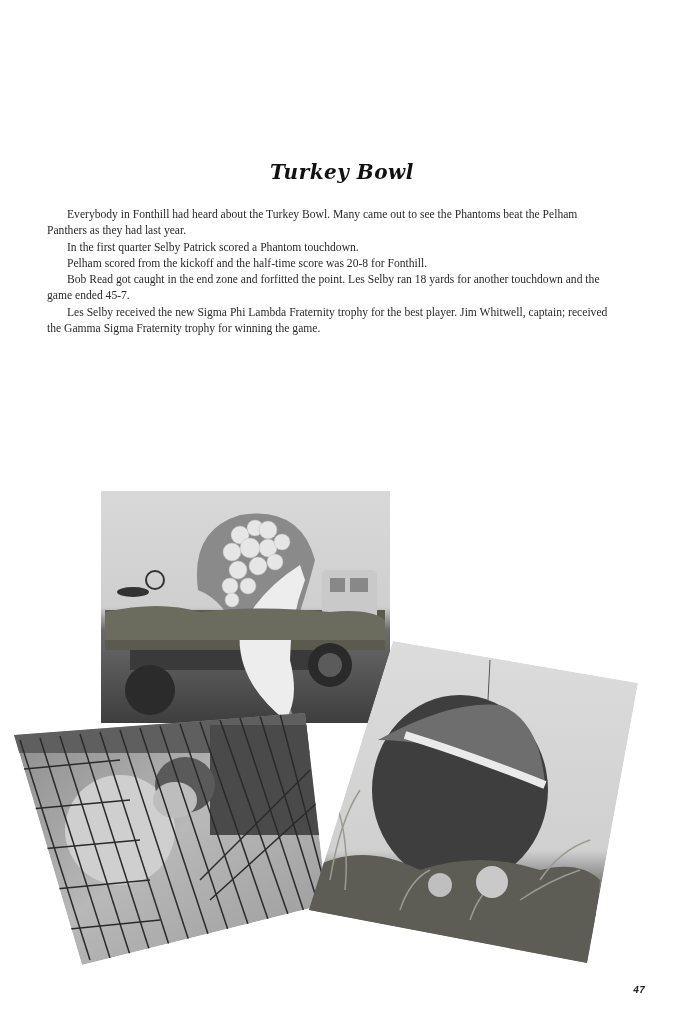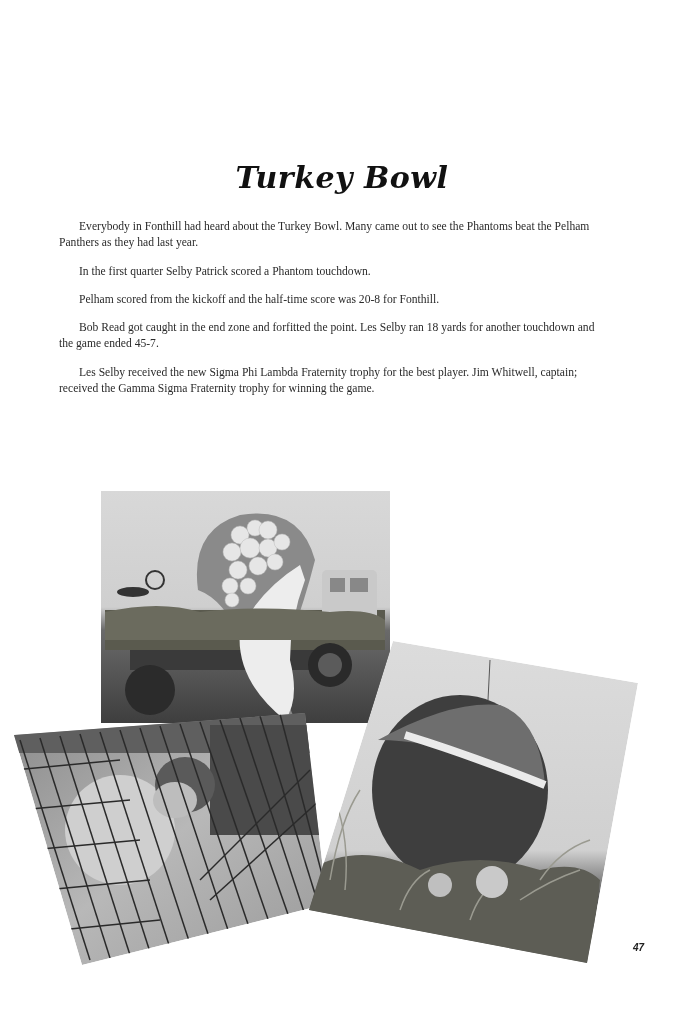--- a/index.html
+++ b/index.html
@@ -1,30 +1,30 @@
 <!DOCTYPE html>
 <html><head>
 <meta charset="utf-8">
 <style>
   html, body { margin: 0; padding: 0; background: #ffffff; }
   body { width: 684px; height: 1024px; position: relative; overflow: hidden; font-family: "Liberation Serif", "DejaVu Serif", serif; color: #222; }
   .title {
     position: absolute; left: 0; width: 684px; top: 160px; text-align: center;
     font-family: "DejaVu Serif", serif; font-style: italic; font-weight: bold;
-    font-size: 30px; letter-spacing: 0.5px; color: #111;
+    font-size: 20px; letter-spacing: 0.5px; color: #111;
   }
   .article {
     position: absolute; left: 47px; top: 207px; width: 570px;
     font-size: 11.6px; line-height: 16.3px; color: #2a2a2a;
   }
-  .article p { margin: 12px; text-indent: 20px; }
+  .article p { margin: 0; text-indent: 20px; }
   .photos { position: absolute; left: 0; top: 0; width: 684px; height: 1024px; }
   .page-number {
-    position: absolute; left: 633px; top: 942px;
-    font-family: Liberation Sans, sans-serif; font-style: italic; font-weight: bold;
+    position: absolute; left: 633px; top: 985px;
+    font-family: Liberation Mono, monospace; font-style: italic; font-weight: bold;
     font-size: 10px; color: #222;
   }
 </style>
 </head>
 <body>
 
 <div class="title">Turkey Bowl</div>
 
 <div class="article">
   <p>Everybody in Fonthill had heard about the Turkey Bowl.  Many came out to see the Phantoms beat the Pelham Panthers as they had last year.</p>

